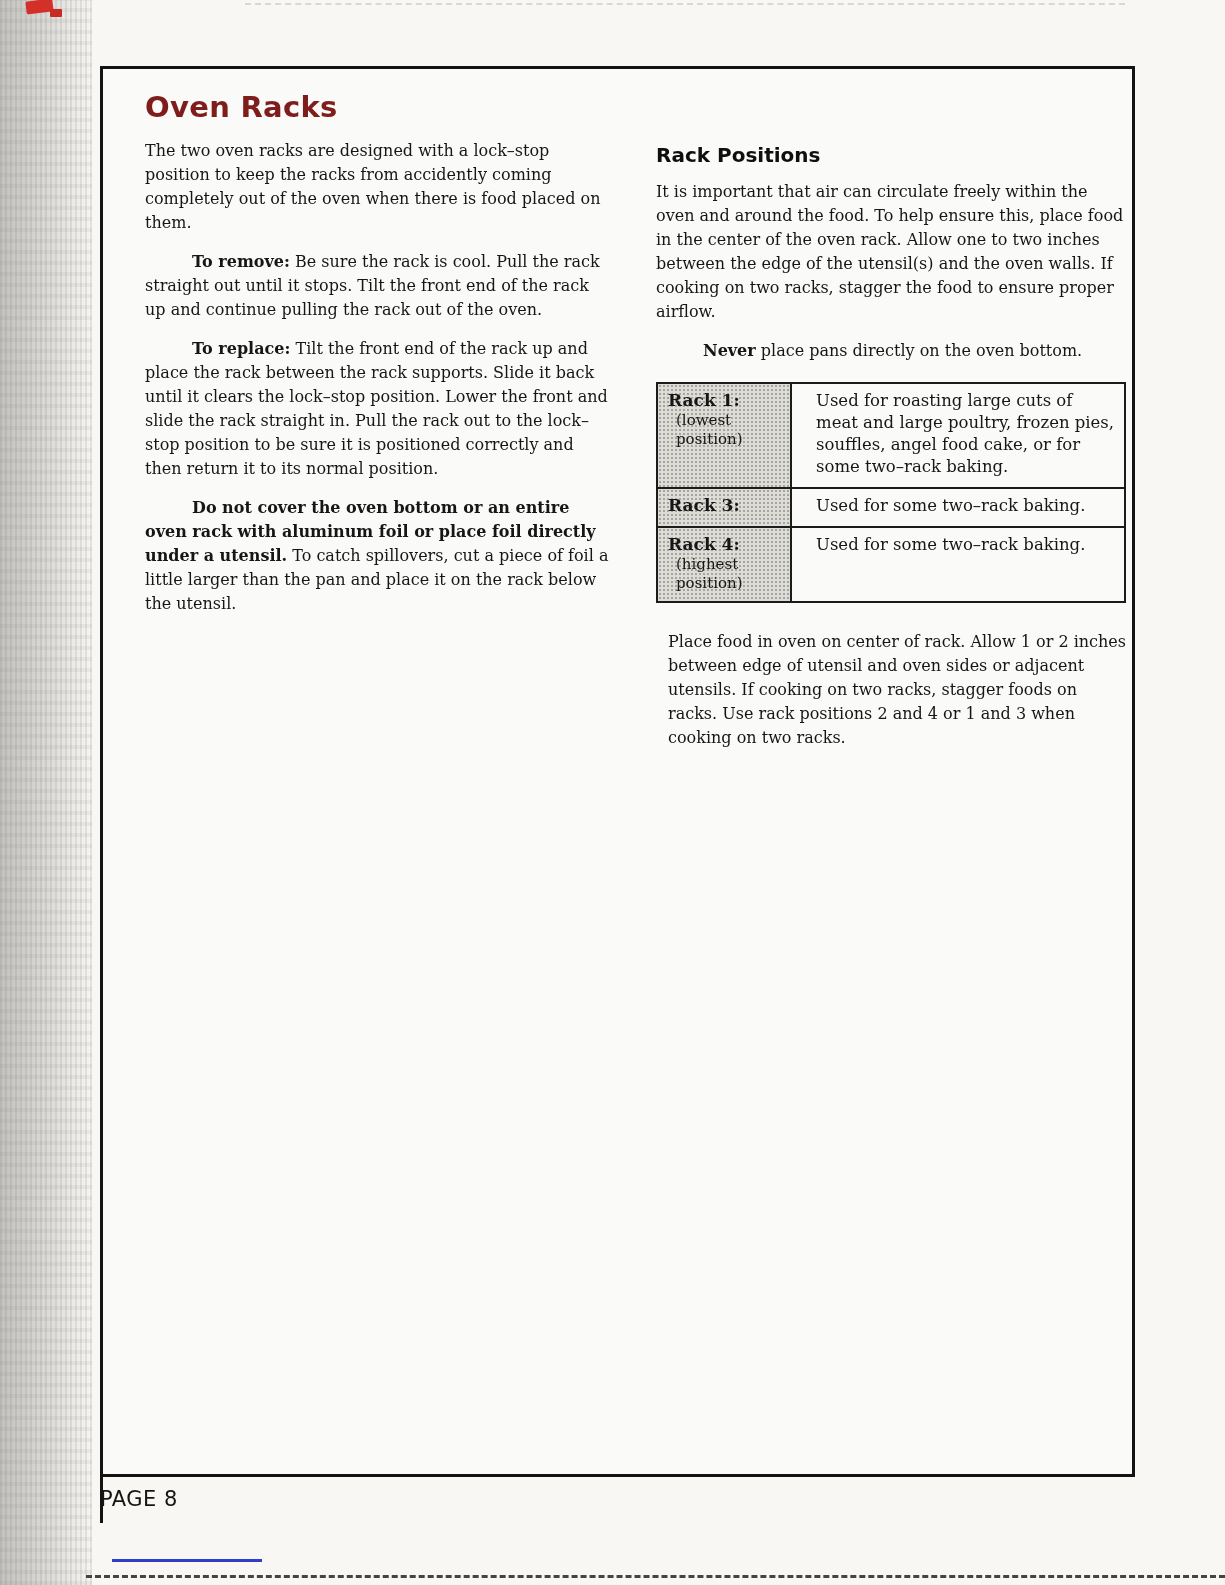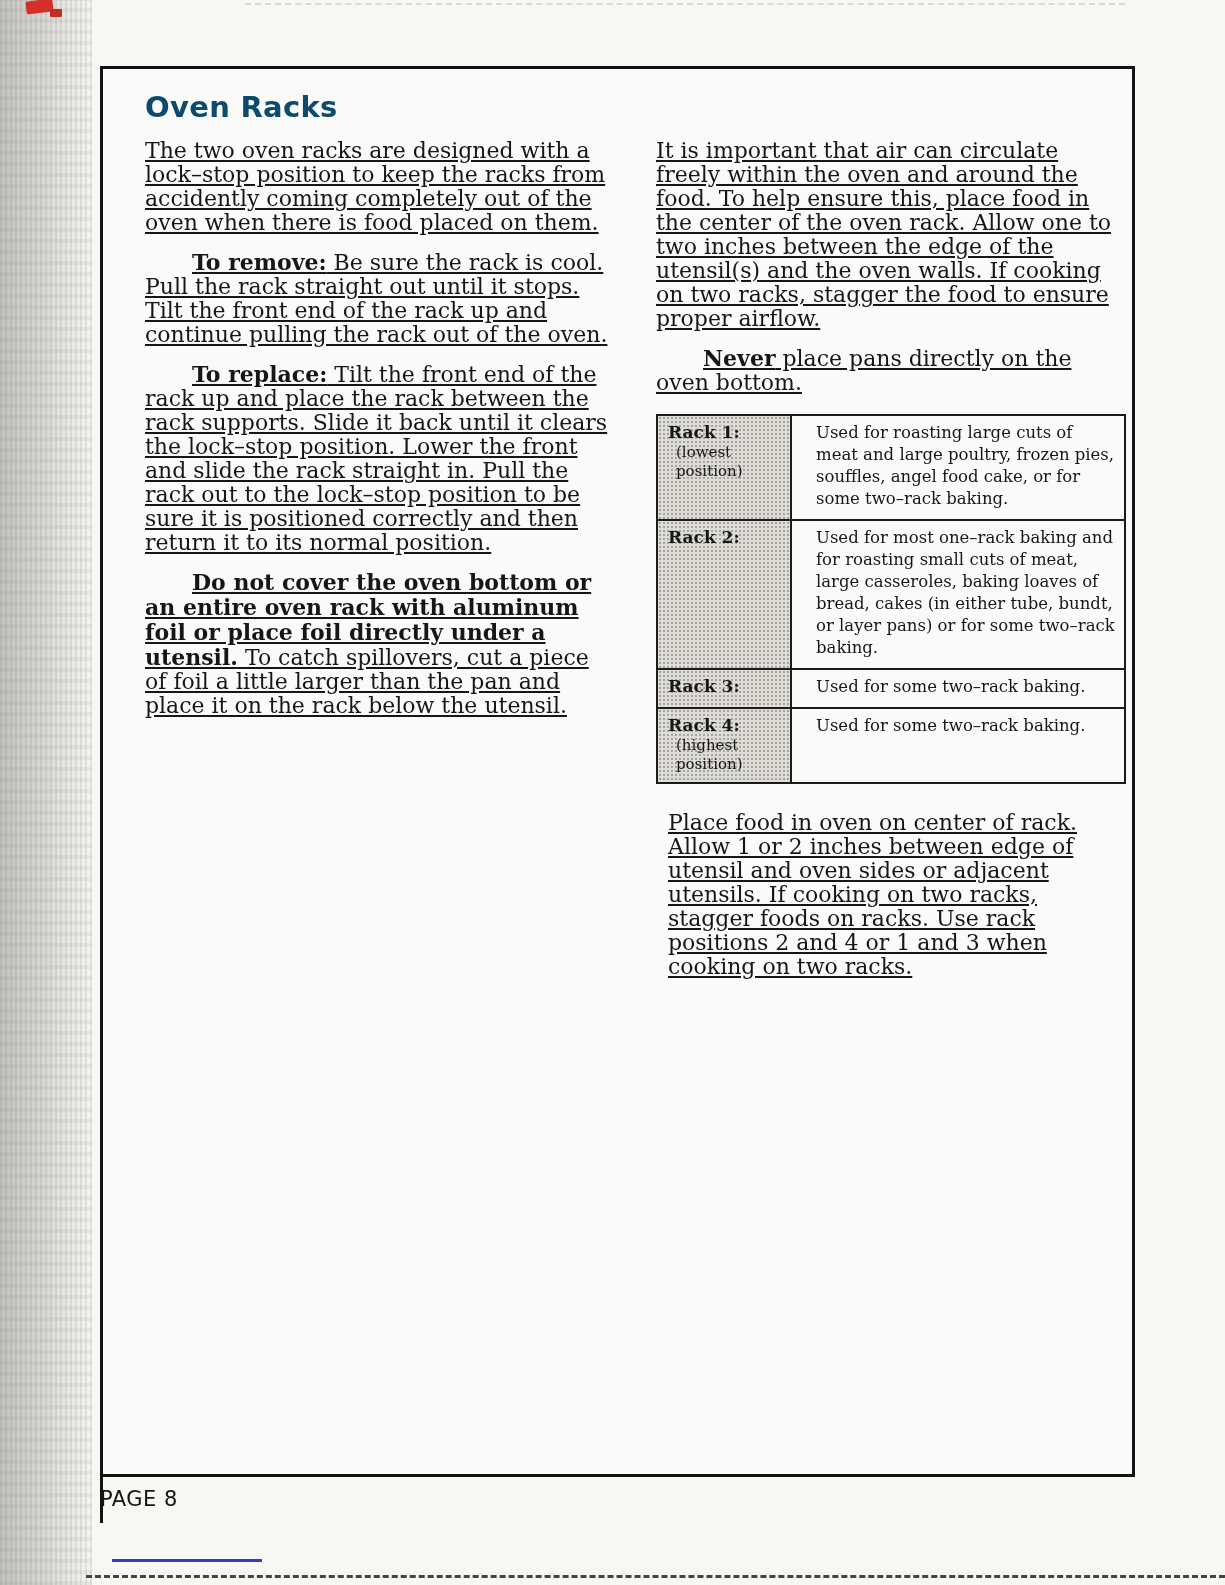--- a/index.html
+++ b/index.html
@@ -46,27 +46,27 @@
   .bottom-dashes {
     position:absolute; left:86px; top:1575px; width:1139px; height:0;
     border-top:3px dashed #45443f;
   }
 
   
   .content { position:absolute; left:103px; top:68px; width:1032px; }
   h1.title {
     margin:22px 7px 0 42px;
     font-family:"DejaVu Sans","Liberation Sans",sans-serif;
-    font-weight:bold; font-size:29px; line-height:34px; letter-spacing:.3px; color:#0c4a6e;
+    font-weight:bold; font-size:29px; line-height:34px; letter-spacing:.3px; color:#7f1d1d;
   }
   .columns { display:flex; margin-top:15px; }
   .col-left  { width:466px; margin-left:42px; }
   .col-right { width:470px; margin-left:45px; }
 
-  p { margin:0 0 15px 0; font-size:22px; line-height:24px;text-decoration:underline; }
+  p { margin:0 0 15px 0; font-size:16px; line-height:24px; }
   p strong { font-weight:bold;margin-left:47px; }
 
   h2.section {
     margin:4px 0 13px 0;
     font-family:"DejaVu Sans","Liberation Sans",sans-serif;
     font-weight:bold; font-size:20px; line-height:24px; color:#0f0f0f;
   }
 
   
   table.rack { border-collapse:collapse; width:100%; margin:19px 0 27px 0; }
@@ -106,35 +106,32 @@
       <p>The two oven racks are designed with a lock–stop position to keep the racks from accidently coming completely out of the oven when there is food placed on them.</p>
 
       <p><strong>To remove:</strong><span> Be sure the rack is cool. Pull the rack straight out until it stops. Tilt the front end of the rack up and continue pulling the rack out of the oven.</span></p>
 
       <p><strong>To replace:</strong><span> Tilt the front end of the rack up and place the rack between the rack supports. Slide it back until it clears the lock–stop position. Lower the front and slide the rack straight in. Pull the rack out to the lock–stop position to be sure it is positioned correctly and then return it to its normal position.</span></p>
 
       <p><strong>Do not cover the oven bottom or an entire oven rack with aluminum foil or place foil directly under a utensil.</strong><span> To catch spillovers, cut a piece of foil a little larger than the pan and place it on the rack below the utensil.</span></p>
     </div>
 
     <div class="col-right">
+      <h2 class="section">Rack Positions</h2>
 
       <p>It is important that air can circulate freely within the oven and around the food. To help ensure this, place food in the center of the oven rack. Allow one to two inches between the edge of the utensil(s) and the oven walls. If cooking on two racks, stagger the food to ensure proper airflow.</p>
 
 
       <p><strong>Never</strong><span> place pans directly on the oven bottom.</span></p>
 
       <table class="rack">
         <tbody>
           <tr>
             <td class="label"><span>Rack 1:</span><span class="sub">(lowest position)</span></td>
             <td class="desc">Used for roasting large cuts of meat and large poultry, frozen pies, souffles, angel food cake, or for some two–rack baking.</td>
-          </tr>
-          <tr>
-            <td class="label"><span>Rack 2:</span><span class="sub"></span></td>
-            <td class="desc">Used for most one–rack baking and for roasting small cuts of meat, large casseroles, baking loaves of bread, cakes (in either tube, bundt, or layer pans) or for some two–rack baking.</td>
           </tr>
           <tr>
             <td class="label"><span>Rack 3:</span><span class="sub"></span></td>
             <td class="desc">Used for some two–rack baking.</td>
           </tr>
           <tr>
             <td class="label"><span>Rack 4:</span><span class="sub">(highest position)</span></td>
             <td class="desc">Used for some two–rack baking.</td>
           </tr>
         </tbody>

